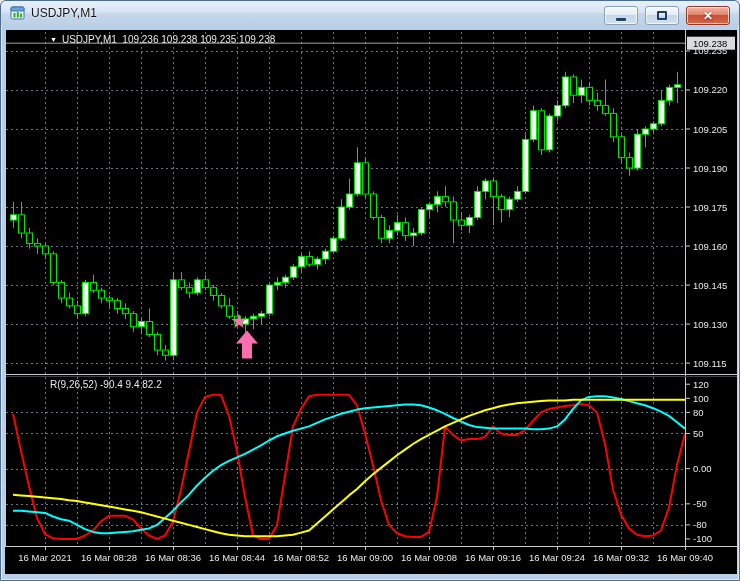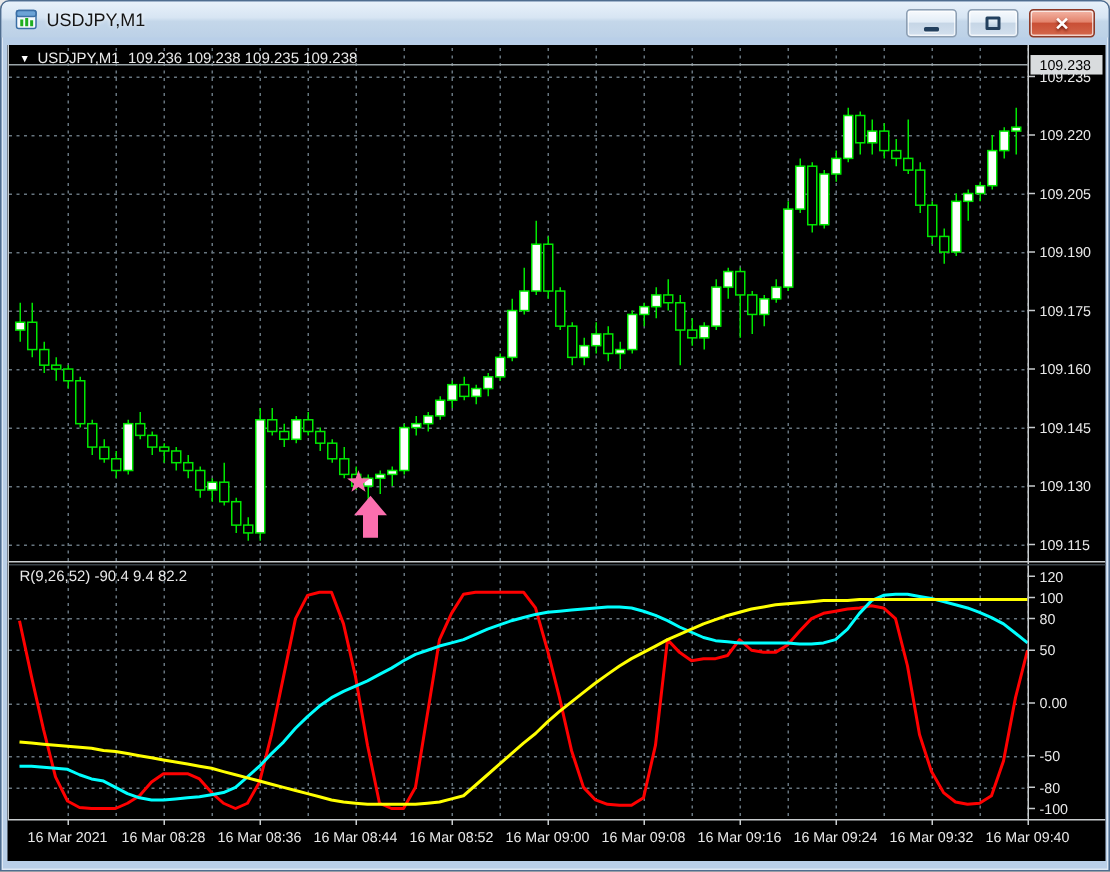--- a/index.html
+++ b/index.html
@@ -20,21 +20,21 @@
   .wbtn.close{width:44px;border-color:#8e3a28;
     background:linear-gradient(#f4b6a7 0%,#e3836c 45%,#c94f35 50%,#d4674c 100%);}
   .g-min{width:10px;height:3px;background:#23405e;margin-top:7px;border-radius:1px;
     box-shadow:0 1px 0 rgba(255,255,255,.6);}
   .g-max{width:10px;height:9px;border:2px solid #23405e;box-sizing:border-box;border-radius:1px;
     background:linear-gradient(#e9f3fb,#b9cfe2);}
   .g-close{font-size:12px;font-weight:bold;color:#fff;line-height:1;
     text-shadow:0 1px 2px rgba(90,15,5,.8);}
   .content{position:absolute;left:4px;top:29px;width:732px;height:544px;background:#000;}
   .content svg{position:absolute;left:0;top:0;}
-  .overlay-label{position:absolute;color:#e9e9e9;font-size:10px;white-space:pre;z-index:3;}
+  .overlay-label{position:absolute;color:#e9e9e9;font-size:10px;white-space:pre;z-index:3;margin-left:37px;}
   #symbol-header{left:8px;top:4px;display:flex;align-items:center;gap:5px;}
   #symbol-header .dd{font-size:7px;color:#fff;}
   #indicator-header{left:8px;top:349px;}
 </style>
 </head>
 <body>
 
 <div class="window">
   <div class="titlebar">
     <svg class="title-icon" viewBox="0 0 16 16">

